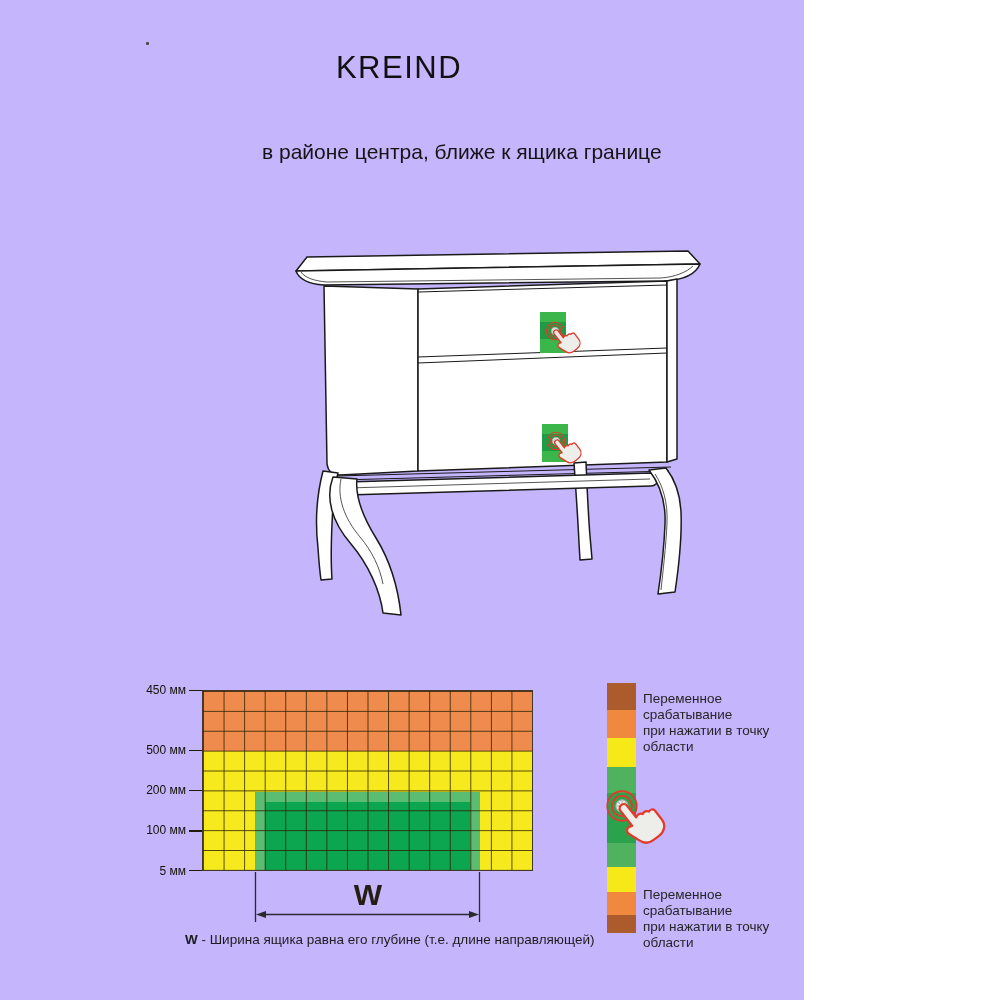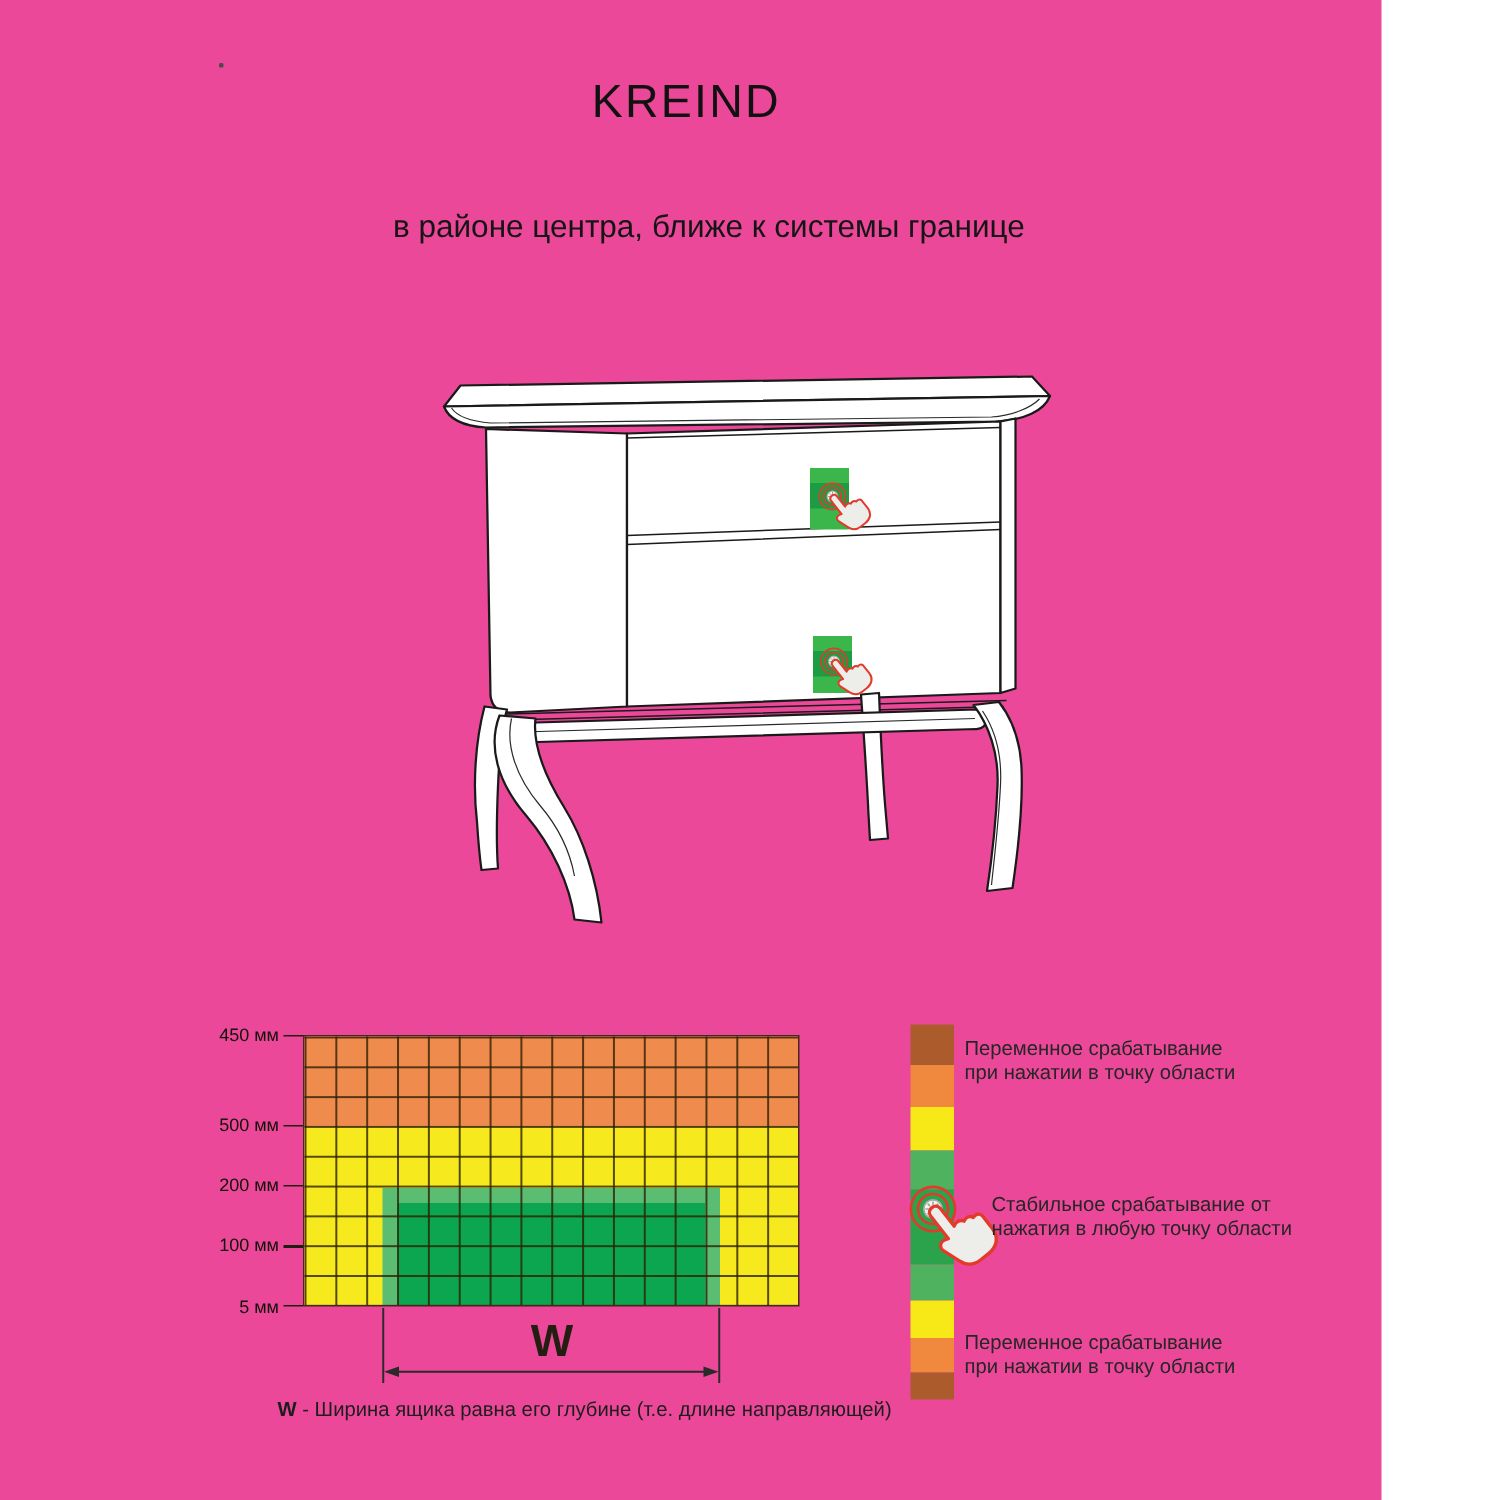--- a/index.html
+++ b/index.html
@@ -1,19 +1,19 @@
 <!DOCTYPE html>
 <html><head>
 <meta charset="utf-8">
 <style>
   * { margin:0; padding:0; box-sizing:border-box; }
   html,body { width:1000px; height:1000px; background:#ffffff; overflow:hidden;
               font-family:"Liberation Sans", sans-serif; color:#1c1c1c; }
   .abs { position:absolute; }
-  #page { position:relative; width:921px; height:1000px; background:#ec4899; }
+  #page { position:relative; width:804px; height:1000px; background:#c4b5fd; }
 
   
   #stray-mark { left:146px; top:42px; width:3px; height:3px; background:#4a4a4a; border-radius:1px; }
   #brand { left:0; right:6px; top:50px; text-align:center; font-size:31px; letter-spacing:1.5px; color:#111; }
   #subtitle { left:0; right:14px; top:86px; text-align:center; font-size:22px; color:#111; }
   #intro { left:262px; top:136px; font-size:21px; line-height:31px; color:#151515; }
 
   
   #furniture { left:230px; top:240px; width:500px; height:395px; }
   #furniture path, #furniture line, #furniture polygon { vector-effect:none; }
@@ -73,21 +73,21 @@
         <path class="handpath" transform="rotate(-38)" d="M-3.5,2.5 C-3.5,-2.2 3.5,-2.2 3.5,2.5 L3.5,15 C5.5,13.6 8.6,14 9.6,16.2 C11.6,15 14.2,15.6 15,17.8 C17,16.9 19.2,17.8 19.6,20.2 L19.6,29.5 C19.6,35.5 15.2,39.2 9.2,39.2 L3.4,39.2 C-1.8,39.2 -4.9,36.4 -6.4,32 L-9.8,22.4 C-10.8,19.4 -8.6,17 -5.6,17.8 L-3.5,18.6 Z" fill="#EDEDE9" stroke="#E23A2B"></path>
       </g>
     </defs>
   </svg>
 
   <div id="stray-mark" class="abs"></div>
 
   <div id="brand" class="abs">KREIND</div>
 
   <div id="intro" class="abs">
-    <div>в районе центра, ближе к системы границе</div>
+    <div>в районе центра, ближе к ящика границе</div>
   </div>
 
   <svg id="furniture" class="abs" viewBox="230 240 500 395">
 
     <polygon class="wood" points="307,257 688,251 700,264 296,271"></polygon>
     <path class="wood" d="M296,271 L700,264 C696,274 683,280 664,281 L324,285 C308,284 299,279 296,271 Z"></path>
     <path class="hair" d="M301,272 C305,278 315,281 327,282 L661,278 C675,277 687,272 693,266"></path>
 
     <path class="wood" d="M324,286 L418,289 L418,471 L340,475 C332,475 328,471 327,464 Z"></path>
     <polygon class="wood" points="418,289 667,281 667,462 418,471"></polygon>
@@ -164,22 +164,18 @@
   </div>
 
   <svg id="legend-icon" class="abs" viewBox="588 776 100 94">
     <use href="#tapHand" transform="translate(622,806) scale(1.18)"></use>
   </svg>
 
   <div id="legend-entry-0" class="legend-text">
     <div>Переменное срабатывание</div>
     <div>при нажатии в точку области</div>
   </div>
-  <div id="legend-entry-1" class="legend-text">
-    <div>Стабильное срабатывание от</div>
-    <div>нажатия в любую точку области</div>
-  </div>
   <div id="legend-entry-2" class="legend-text">
     <div>Переменное срабатывание</div>
     <div>при нажатии в точку области</div>
   </div>
 
 </div>
 
 </body></html>

